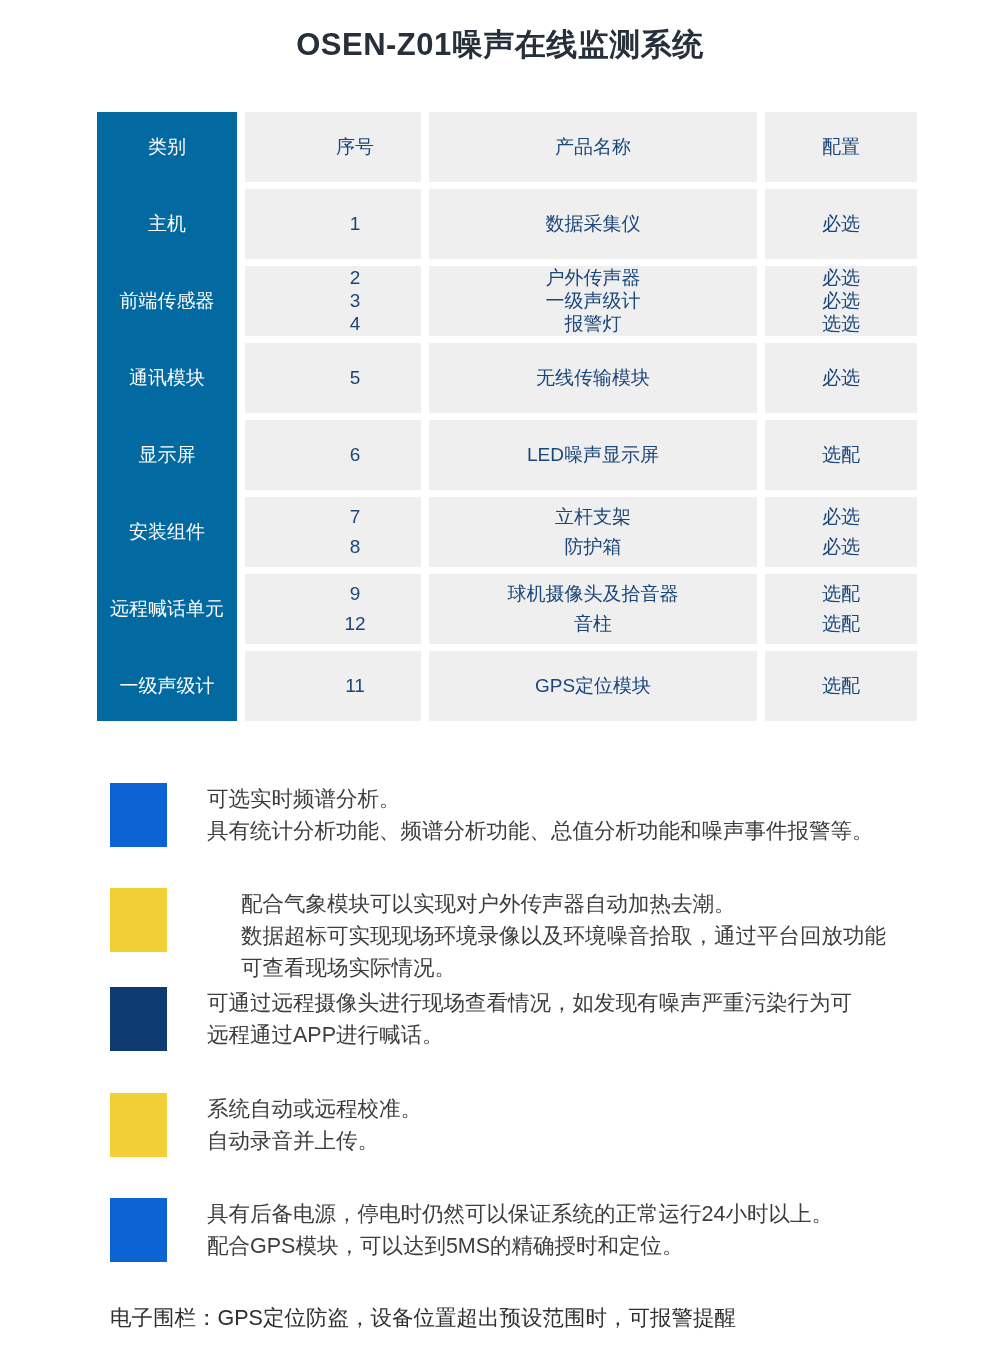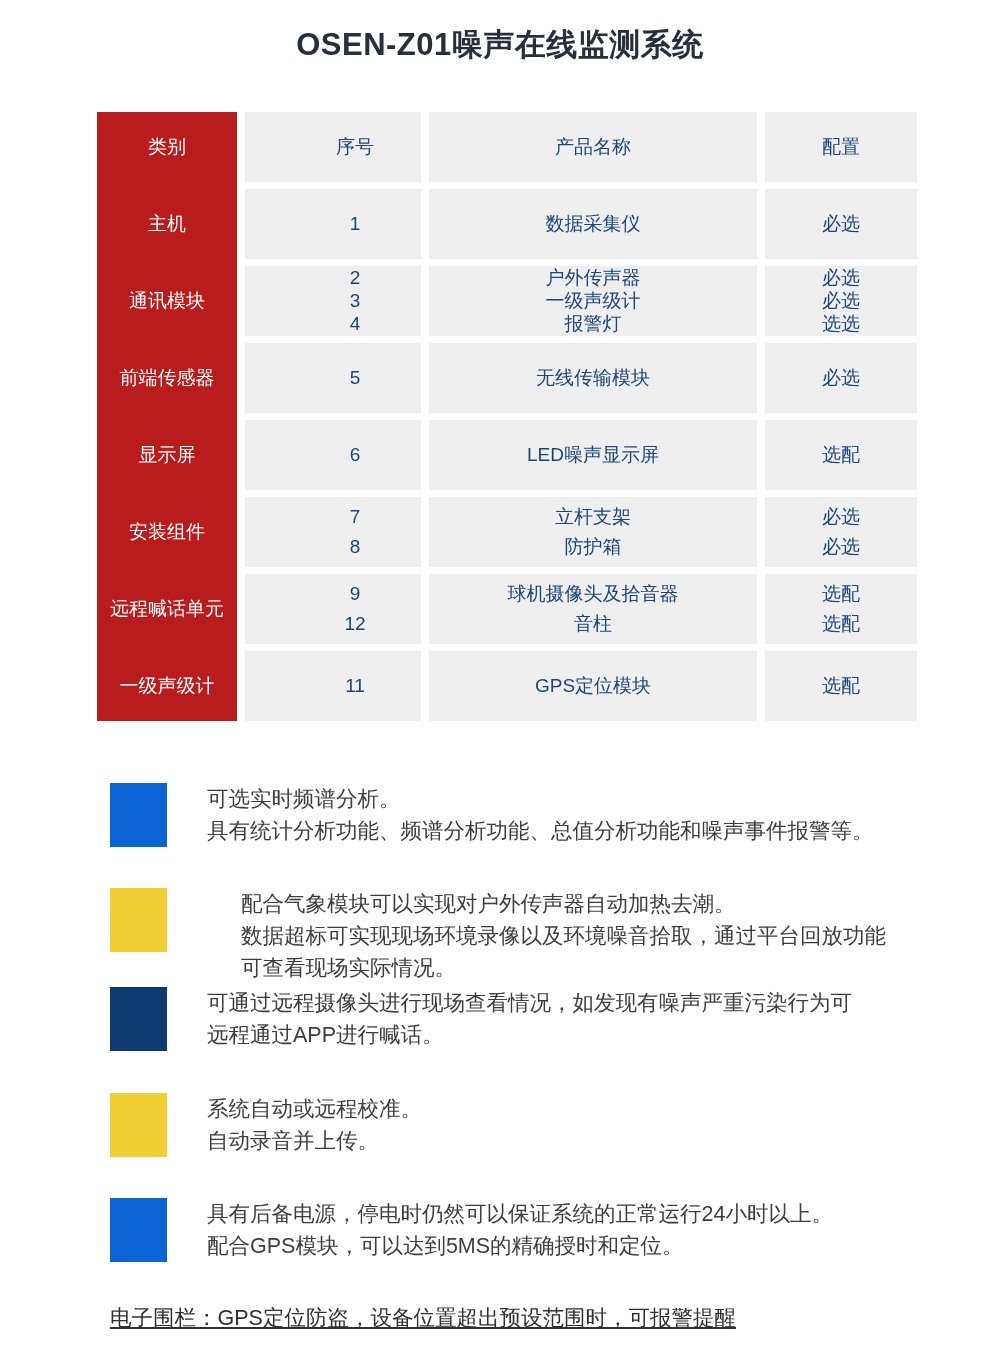--- a/index.html
+++ b/index.html
@@ -26,21 +26,21 @@
   
   .ptable {
     position: absolute;
     left: 97px;
     top: 112px;
     display: flex;
     align-items: flex-start;
   }
   .cat-col {
     width: 140px;
-    background: #b91c1c;
+    background: #0369a1;
     margin-right: 8px;
     display: flex;
     flex-direction: column;
     padding-bottom: 0;
   }
   .cat-cell {
     height: 70px;
     margin-bottom: 7px;
     display: flex;
     align-items: center;
@@ -99,36 +99,35 @@
   }
   .fline { white-space: nowrap; }
   
   .footer {
     position: absolute;
     left: 110px;
     top: 1303px;
     font-size: 21.5px;
     color: #2f2f2f;
     white-space: nowrap;
-    text-decoration: underline;
   }
 </style>
 </head>
 <body>
 
 <div class="page">
 
   <h1 class="title">OSEN-Z01噪声在线监测系统</h1>
 
   <div class="ptable">
     <div class="cat-col" id="cat-col">
         <div class="cat-cell">类别</div>
         <div class="cat-cell">主机</div>
+        <div class="cat-cell">前端传感器</div>
         <div class="cat-cell">通讯模块</div>
-        <div class="cat-cell">前端传感器</div>
         <div class="cat-cell">显示屏</div>
         <div class="cat-cell">安装组件</div>
         <div class="cat-cell">远程喊话单元</div>
         <div class="cat-cell">一级声级计</div>
       </div>
     <div class="data-col" id="data-col">
         <div class="drow">
           <div class="dcell c-no">
             <div class="cline">序号</div>
           </div>

